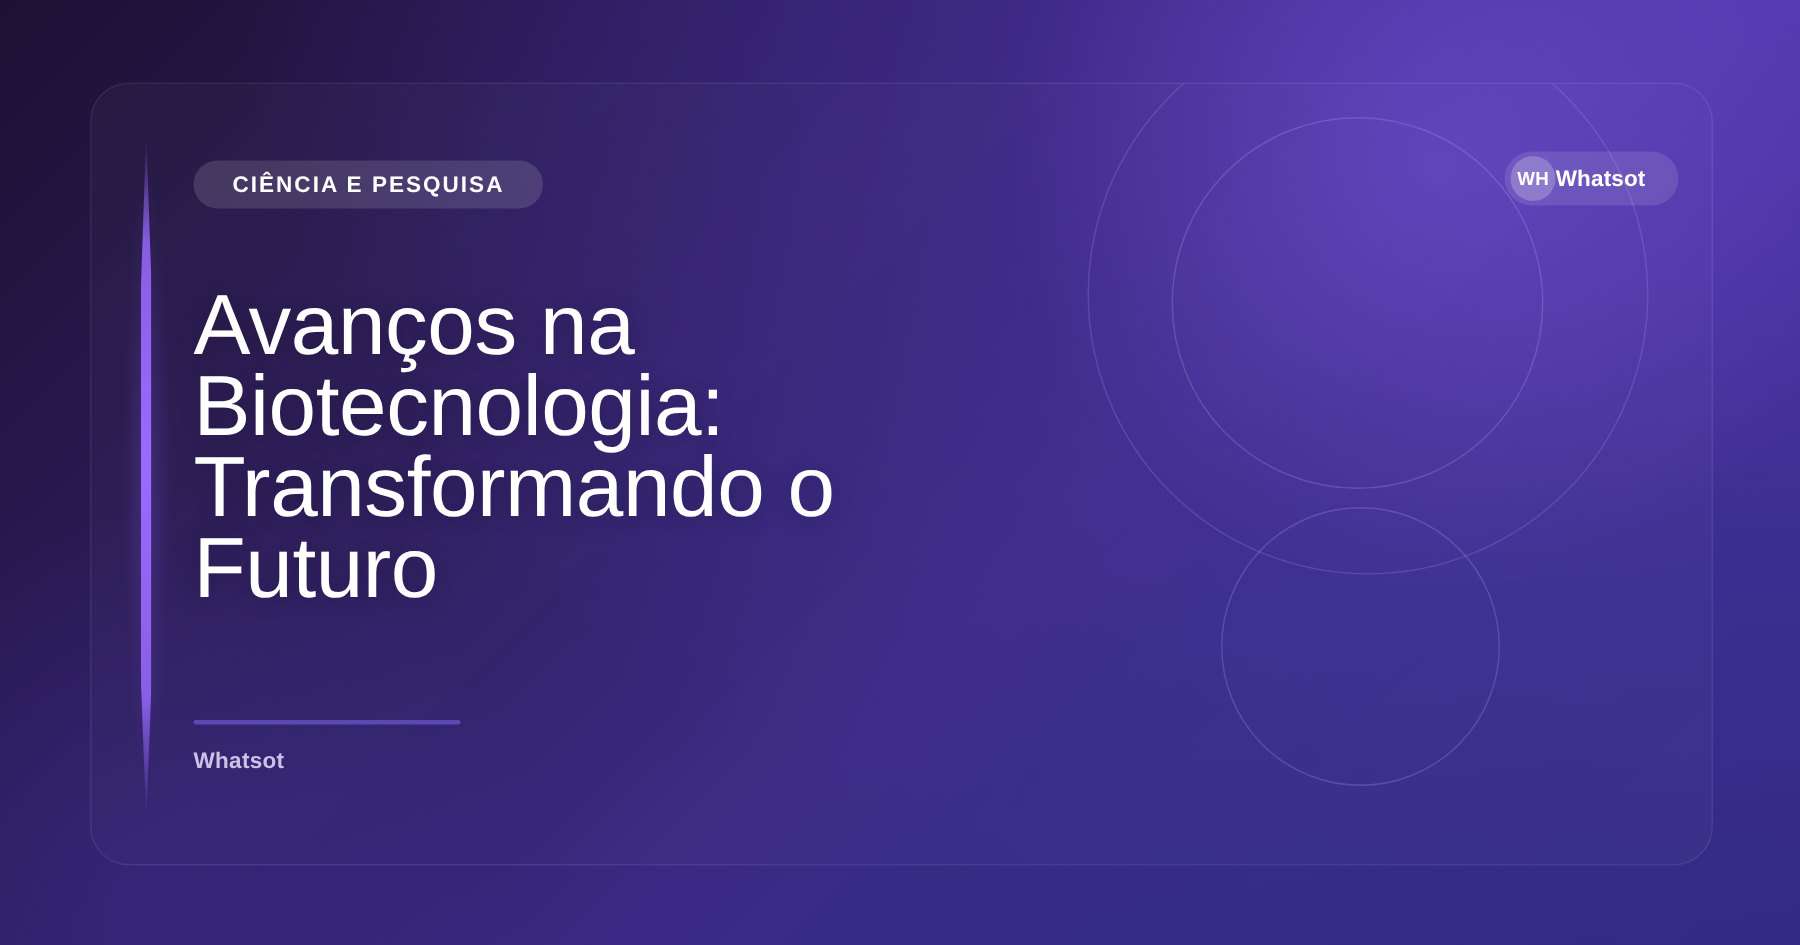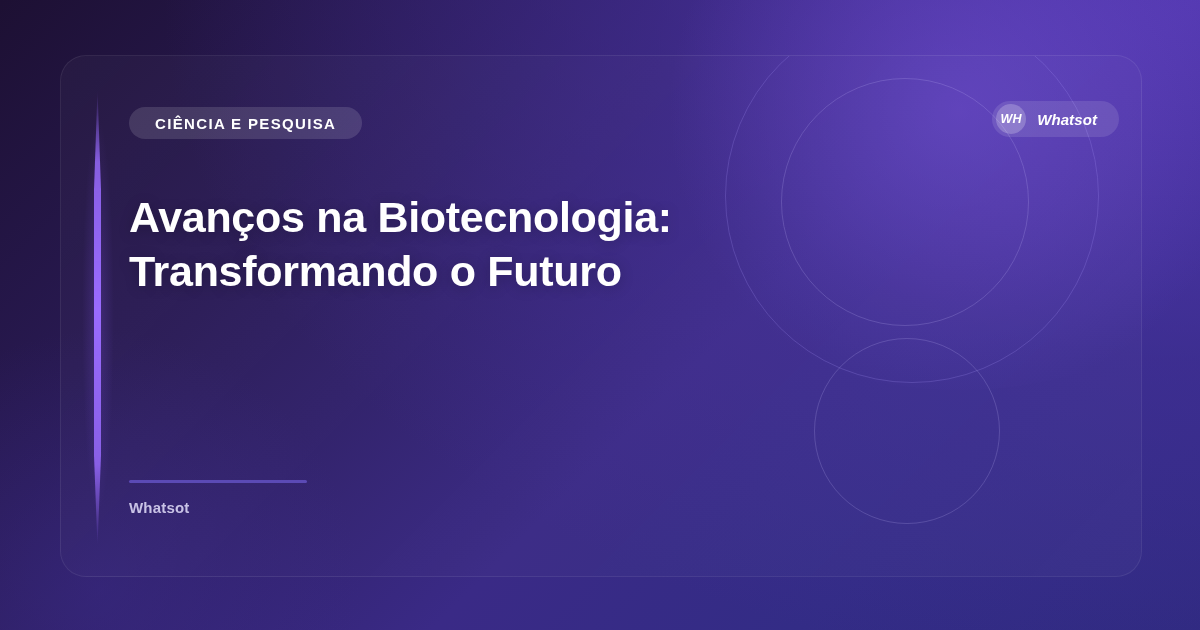--- a/index.html
+++ b/index.html
@@ -115,22 +115,22 @@
   }
 
   
   .title {
     position: absolute;
     left: 0;
     top: 134px;
     width: 600px;
     margin: 0;
     color: #ffffff;
-    font-size: 43px;
-    font-weight: bold;
+    font-size: 57px;
+    font-weight: normal;
     line-height: 54px;
     letter-spacing: -0.3px;
     text-shadow: 0 2px 14px rgba(0,0,0,0.22);
   }
 
   
   .footer {
     position: absolute;
     left: 0;
     top: 424px;
@@ -149,26 +149,25 @@
     letter-spacing: 0.2px;
   }
 
   
   .brand-badge {
     position: absolute;
     right: 22px;
     top: 45px;
     display: flex;
     align-items: center;
-    gap: 11px;
+    gap: 0;
     height: 36px;
     padding: 0 22px 0 4px;
     border-radius: 999px;
     background: rgba(255,255,255,0.115);
-    font-style: italic;
   }
   .brand-avatar {
     width: 30px;
     height: 30px;
     border-radius: 50%;
     background: rgba(255,255,255,0.22);
     color: #ffffff;
     font-size: 12.5px;
     font-weight: bold;
     letter-spacing: 0.3px;

